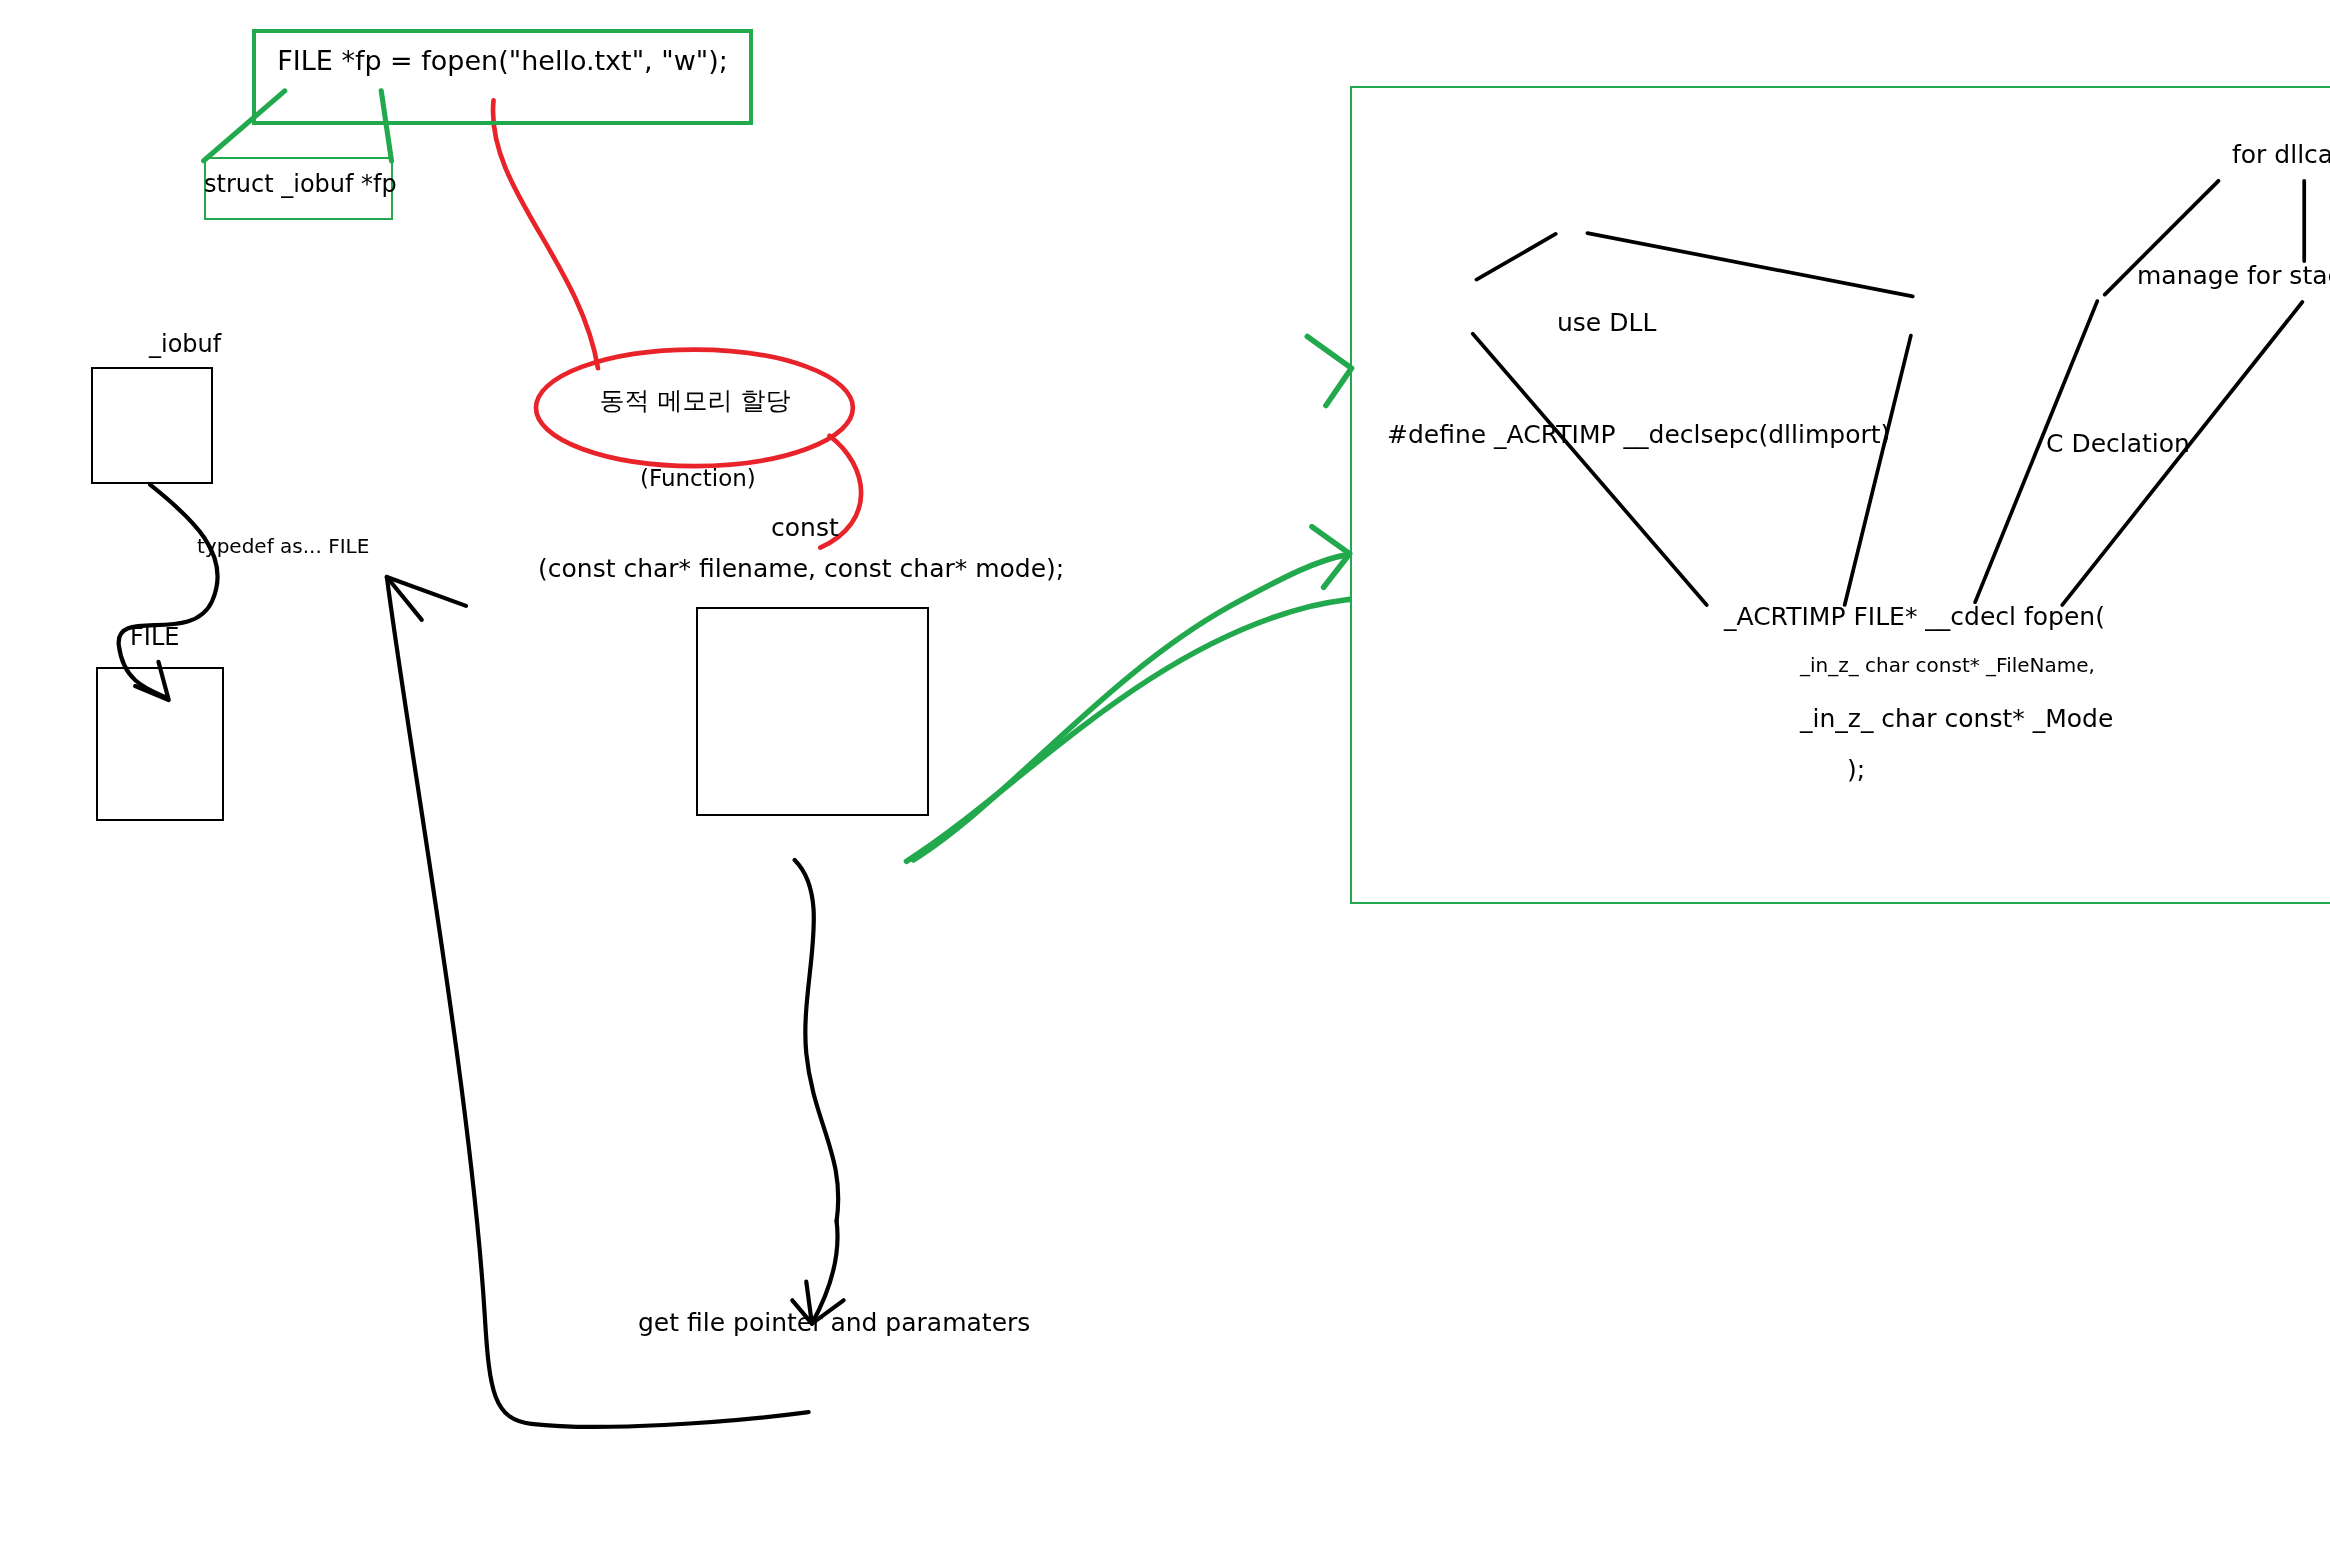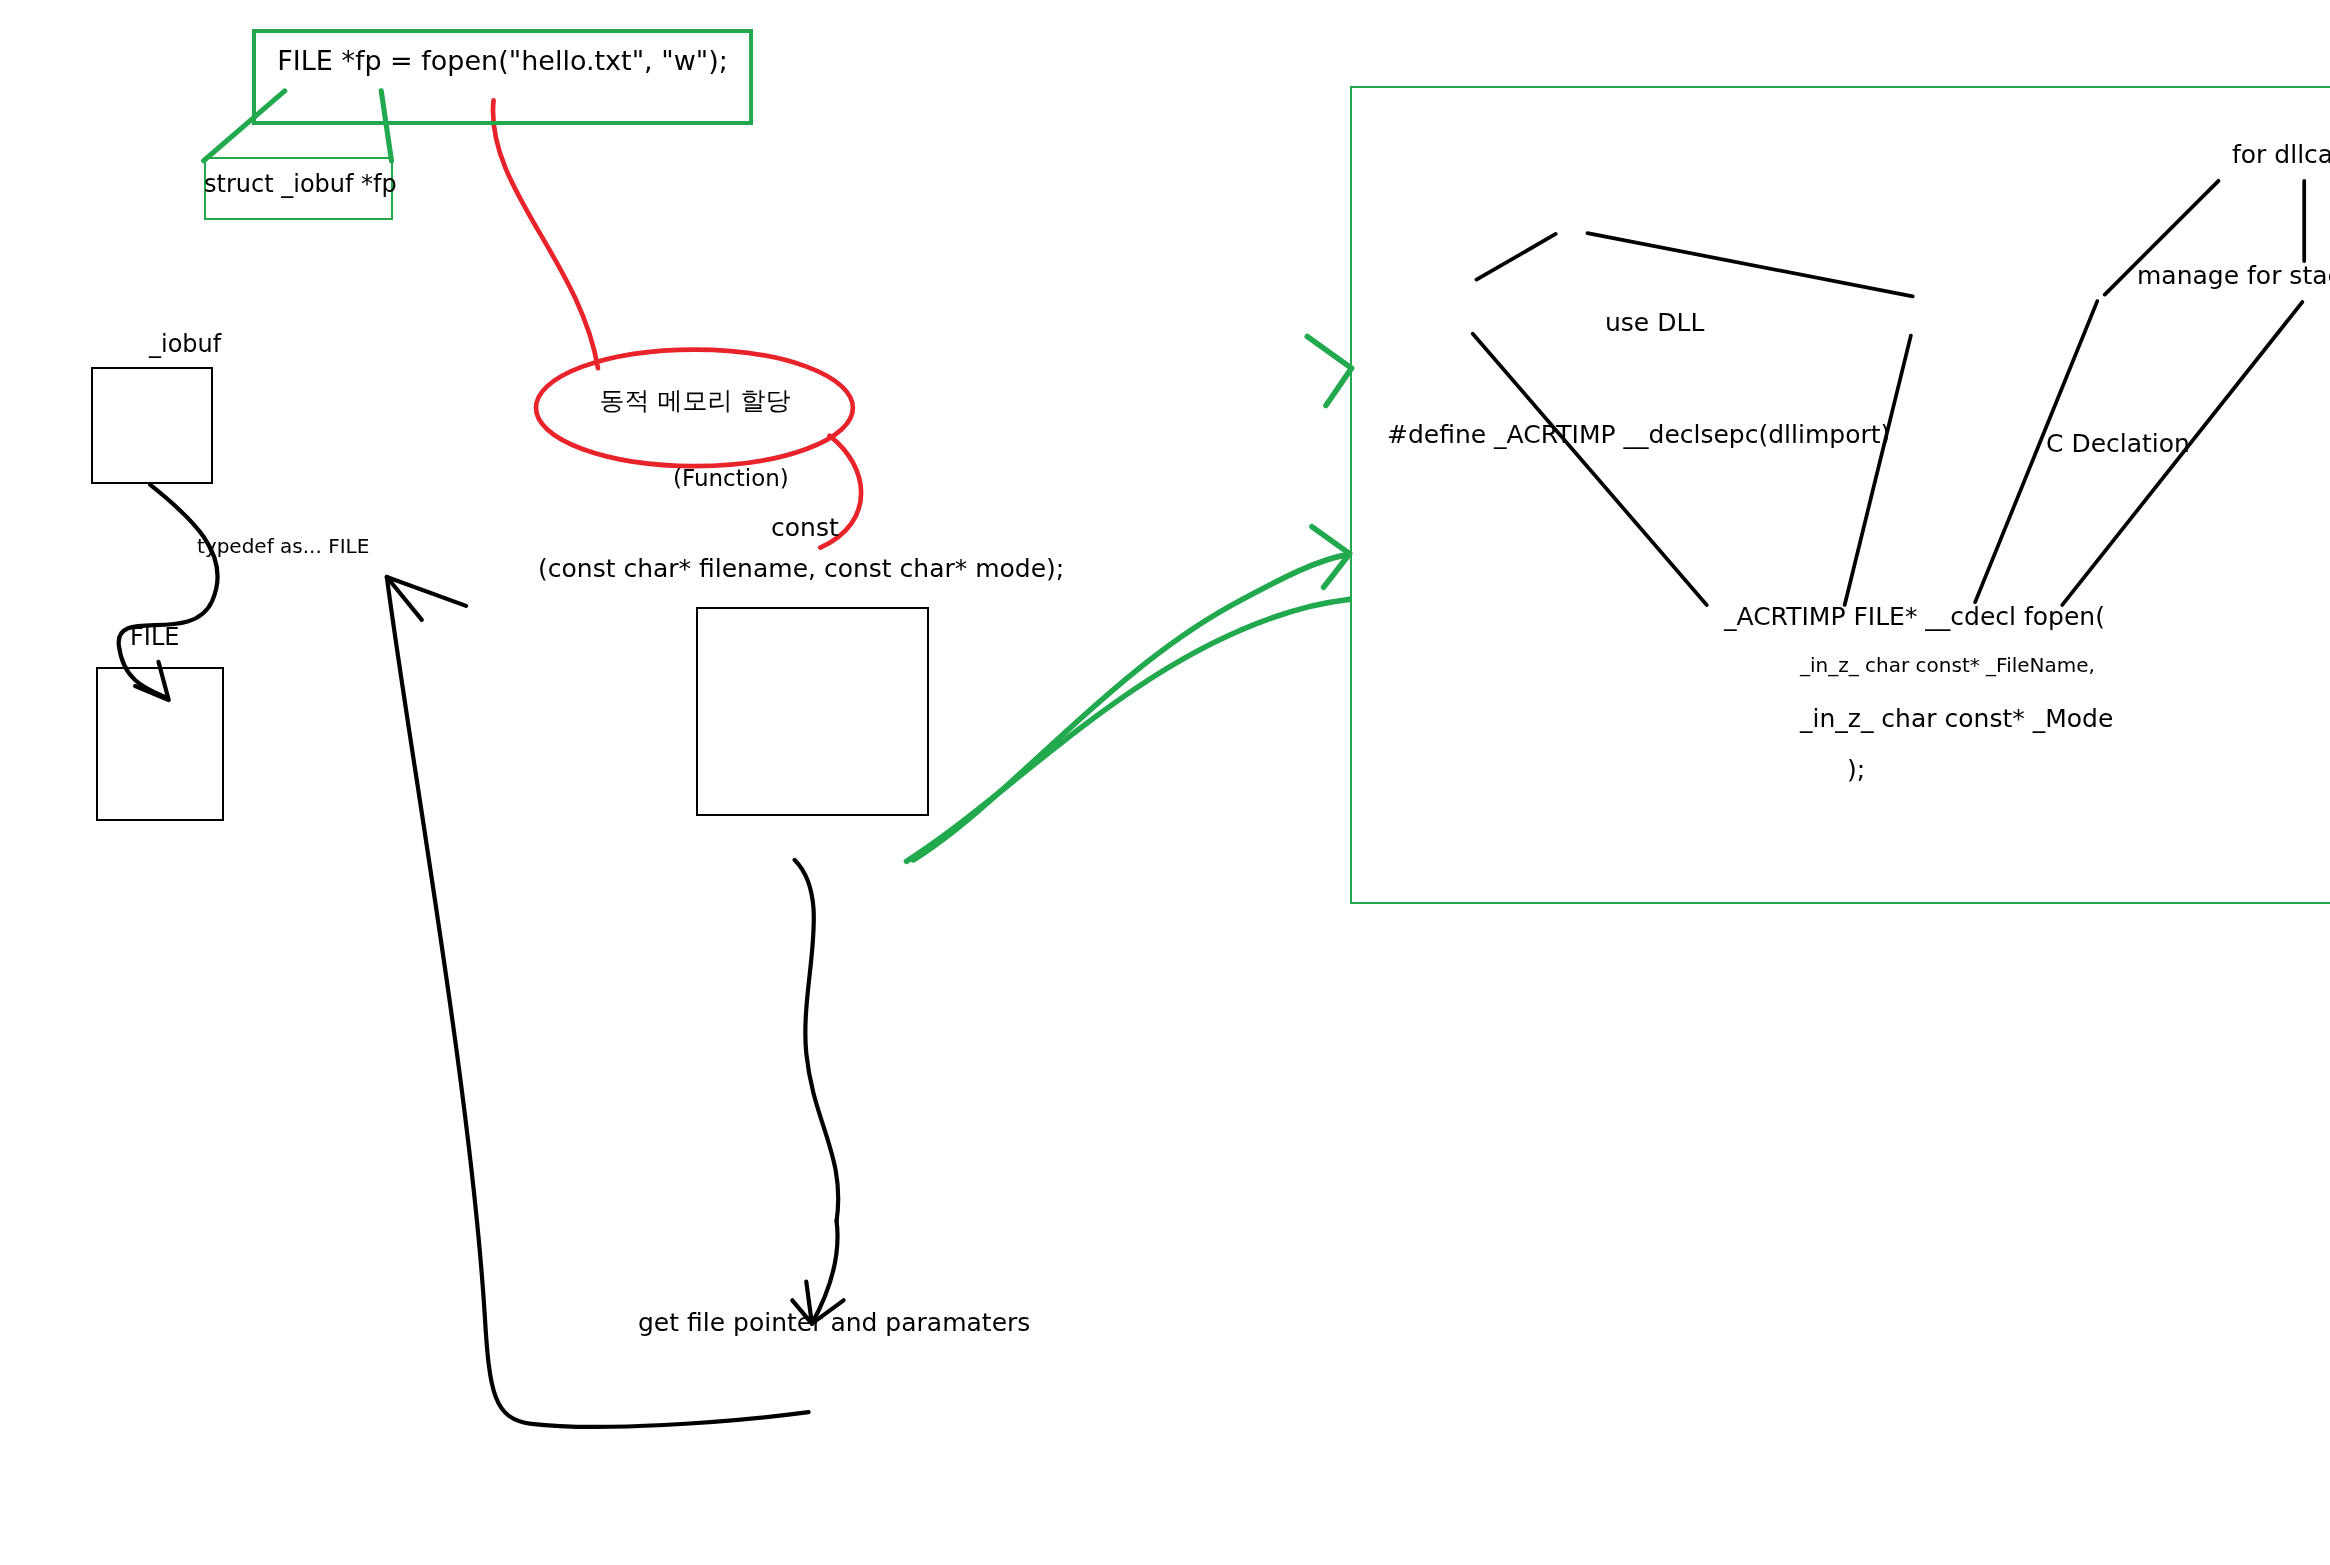--- a/index.html
+++ b/index.html
@@ -107,32 +107,32 @@
 
   <div class="lbl" style="left:105px; top:332px; font-size:24px;margin-left:44px;">_iobuf</div>
   <div class="box black" style="left:91px; top:367px; width:122px; height:117px;"></div>
 
   <div class="lbl" style="left:197px; top:536px; font-size:20px;">typedef as... FILE</div>
 
   <div class="lbl" style="left:130px; top:625px; font-size:24px;">FILE</div>
   <div class="box black" style="left:96px; top:667px; width:128px; height:154px;"></div>
 
   <div class="lbl red ctr" style="left:555px; top:388px; width:280px; font-size:25px;">동적 메모리 할당</div>
-  <div class="lbl red" style="left:673px; top:466px; font-size:23px;">(Function)</div>
+  <div class="lbl red" style="left:640px; top:466px; font-size:23px;">(Function)</div>
 
   <div class="lbl" style="left:771px; top:515px; font-size:25px;">const</div>
   <div class="lbl" style="left:538px; top:556px; font-size:25px;">(const char* filename, const char* mode);</div>
 
   <div class="box black" style="left:696px; top:607px; width:233px; height:209px;"></div>
 
   <div class="lbl" style="left:606px; top:1310px; font-size:25px;margin-left:32px;">get file pointer and paramaters</div>
 
   <div class="box green-thin" style="left:1350px; top:86px; width:1098px; height:818px;"></div>
 
-  <div class="lbl" style="left:1557px; top:310px; font-size:25px;margin-left:48px;">use DLL</div>
+  <div class="lbl" style="left:1557px; top:310px; font-size:25px;">use DLL</div>
 
   <div class="lbl" style="left:1387px; top:422px; font-size:25px;">#define _ACRTIMP __declsepc(dllimport)</div>
 
   <div class="lbl" style="left:2232px; top:142px; font-size:25px;">for dllcall</div>
 
   <div class="lbl" style="left:2137px; top:263px; font-size:25px;">manage for stack</div>
 
   <div class="lbl" style="left:2046px; top:431px; font-size:25px;">C Declation</div>
 
   <div class="lbl" style="left:1724px; top:604px; font-size:25px;">_ACRTIMP FILE* __cdecl fopen(</div>

